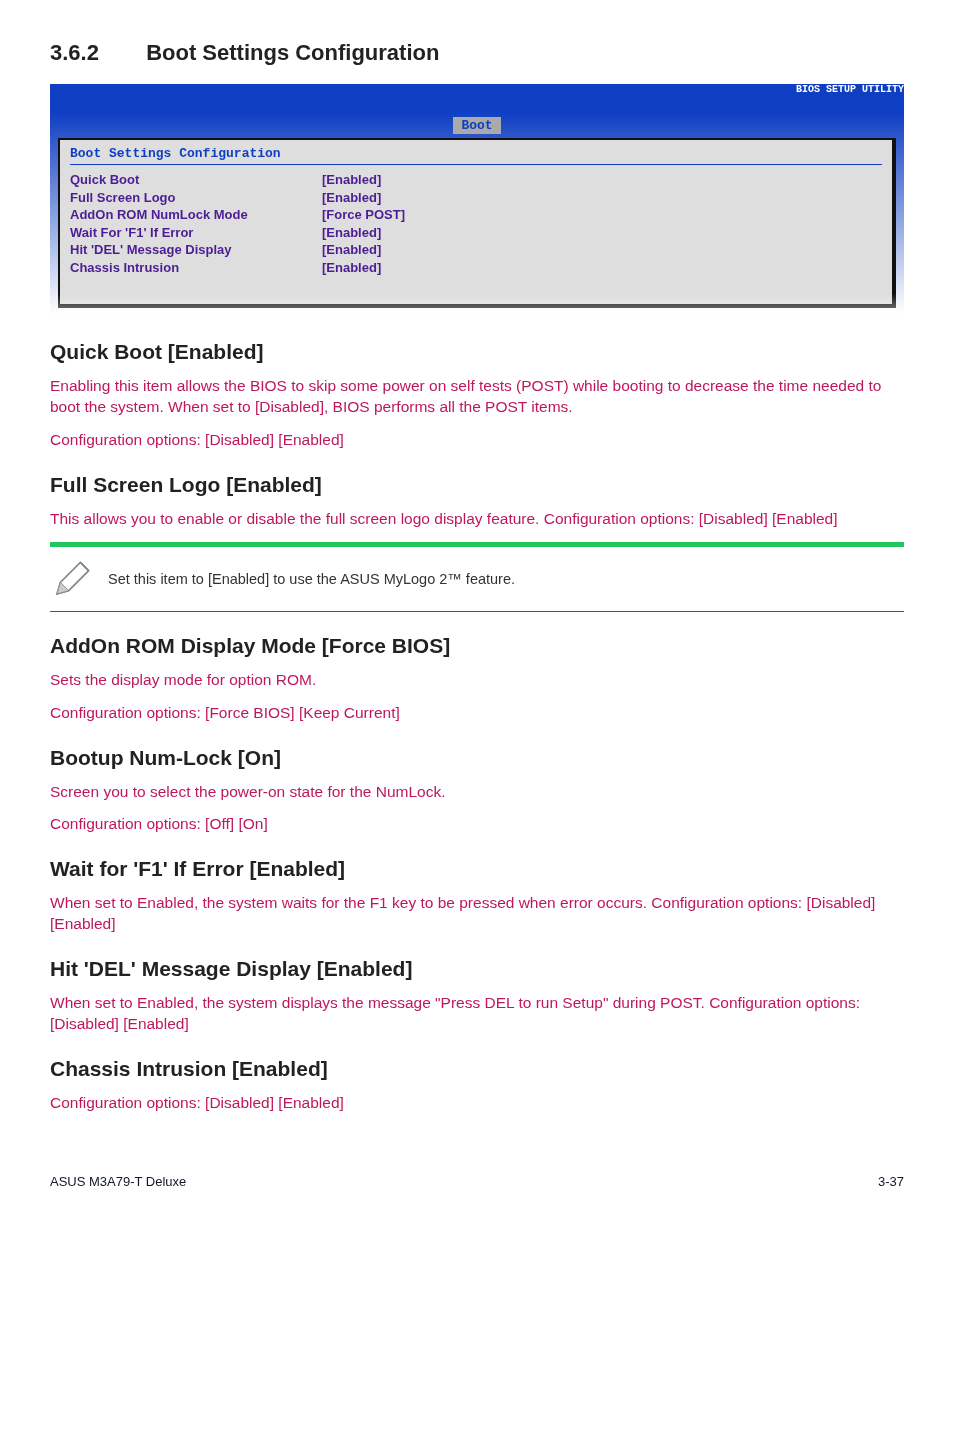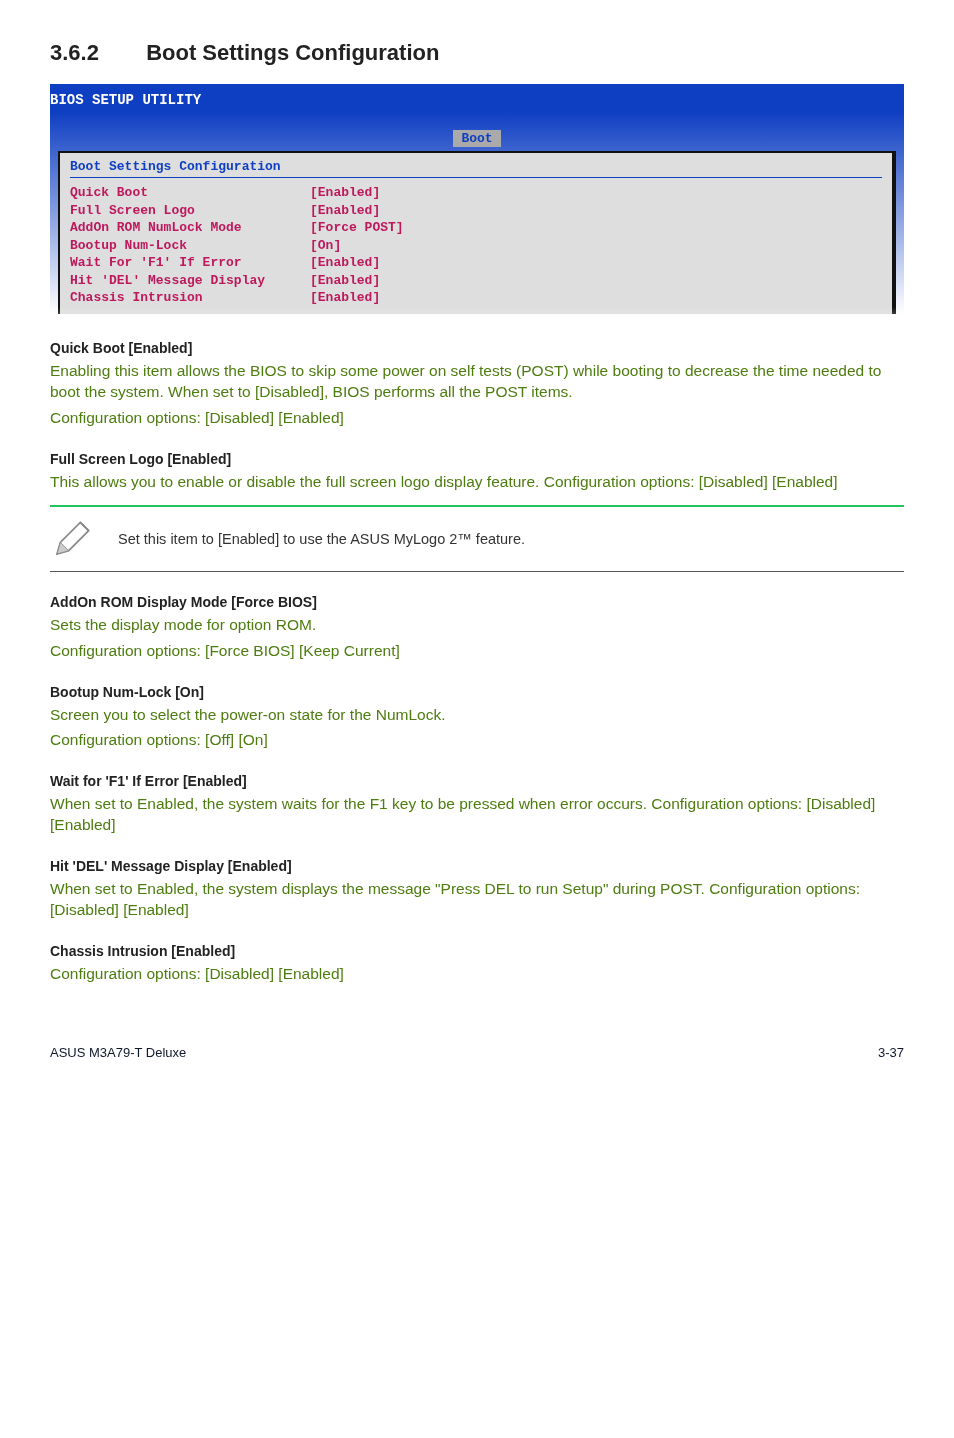--- a/index.html
+++ b/index.html
@@ -23,23 +23,23 @@
     background: linear-gradient(to bottom, #0e3ec2 0%, #0e3ec2 12%, #fff 100%);
     border-radius: 0;
     overflow: hidden;
     margin-bottom: 26px;
     position: relative;
     height: 230px;
   }
   .bios-header {
     color: #fff;
     font-family: "Courier New", monospace;
-    font-size: 14px;
-    text-align: left;
-    padding-top: 8px;
+    font-size: 10px;
+    text-align: right;
+    padding-top: 0;
     font-weight: bold;
   }
   .bios-tab {
     background: #aaa;
     color: #0e3ec2;
     font-family: "Courier New", monospace;
     font-size: 13px;
     font-weight: bold;
     padding: 1px 8px;
     display: inline-block;
@@ -77,60 +77,61 @@
   .bios-left-title {
     font-family: "Courier New", monospace;
     font-size: 13px;
     font-weight: bold;
     color: #0e3ec2;
     border-bottom: 1px solid #0e3ec2;
     padding-bottom: 3px;
     margin-bottom: 6px;
   }
   .bios-row {
-    font-family: Liberation Mono, monospace;
-    font-size: 13px;
-    color: #be185d;
+    font-family: Liberation Sans, sans-serif;
+    font-size: 13px;
+    color: #4c1d95;
     font-weight: bold;
     line-height: 1.35;
     display: flex;
+    gap: 12px;
   }
   .bios-row .lbl { flex: 0 0 240px; }
   .bios-row .val { flex: 1; }
   .bios-left::after {
     content: "";
     position: absolute;
     left: -2px; right: -4px; bottom: -30px;
     height: 40px;
     background: linear-gradient(to bottom, rgba(222,222,222,0) 0%, #fff 100%);
   }
   .bios-right::after {
     content: "";
     position: absolute;
   }
   h3.sub {
-    font-size: 14px;
+    font-size: 21px;
     font-weight: bold;
     color: #222;
     margin: 22px 0 4px 0;
   }
   p.body {
     font-size: 15.5px;
     line-height: 1.35;
-    margin: 5px 0 4px 0;
-    color: #4d7c0f;
+    margin: 12px 0 4px 0;
+    color: #be185d;
   }
   .note-row {
     display: flex;
     align-items: center;
-    border-top: 2px solid #22c55e;
+    border-top: 5px solid #22c55e;
     border-bottom: 1px solid #555;
     padding: 10px 0;
     margin: 12px 0 14px 0;
-    gap: 24px;
+    gap: 14px;
   }
   .note-icon {
     width: 44px; height: 44px;
     flex: 0 0 44px;
     display: flex; align-items: center; justify-content: center;
   }
   .note-text {
     font-size: 14.5px;
     color: #333;
   }
@@ -162,24 +163,20 @@
           <span class="lbl">Quick Boot</span>
           <span class="val">[Enabled]</span>
         </div>
       <div class="bios-row">
           <span class="lbl">Full Screen Logo</span>
           <span class="val">[Enabled]</span>
         </div>
       <div class="bios-row">
           <span class="lbl">AddOn ROM NumLock Mode</span>
           <span class="val">[Force POST]</span>
-        </div>
-      <div class="bios-row">
-          <span class="lbl">Bootup Num-Lock</span>
-          <span class="val">[On]</span>
         </div>
       <div class="bios-row">
           <span class="lbl">Wait For 'F1' If Error</span>
           <span class="val">[Enabled]</span>
         </div>
       <div class="bios-row">
           <span class="lbl">Hit 'DEL' Message Display</span>
           <span class="val">[Enabled]</span>
         </div>
       <div class="bios-row">

